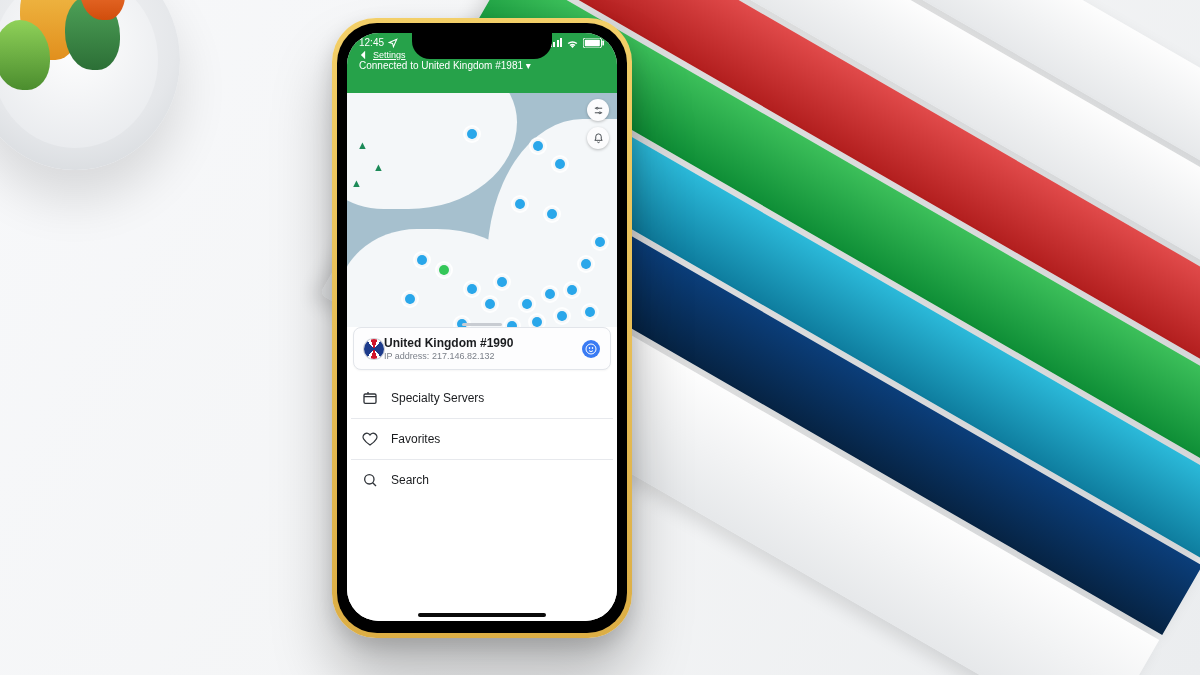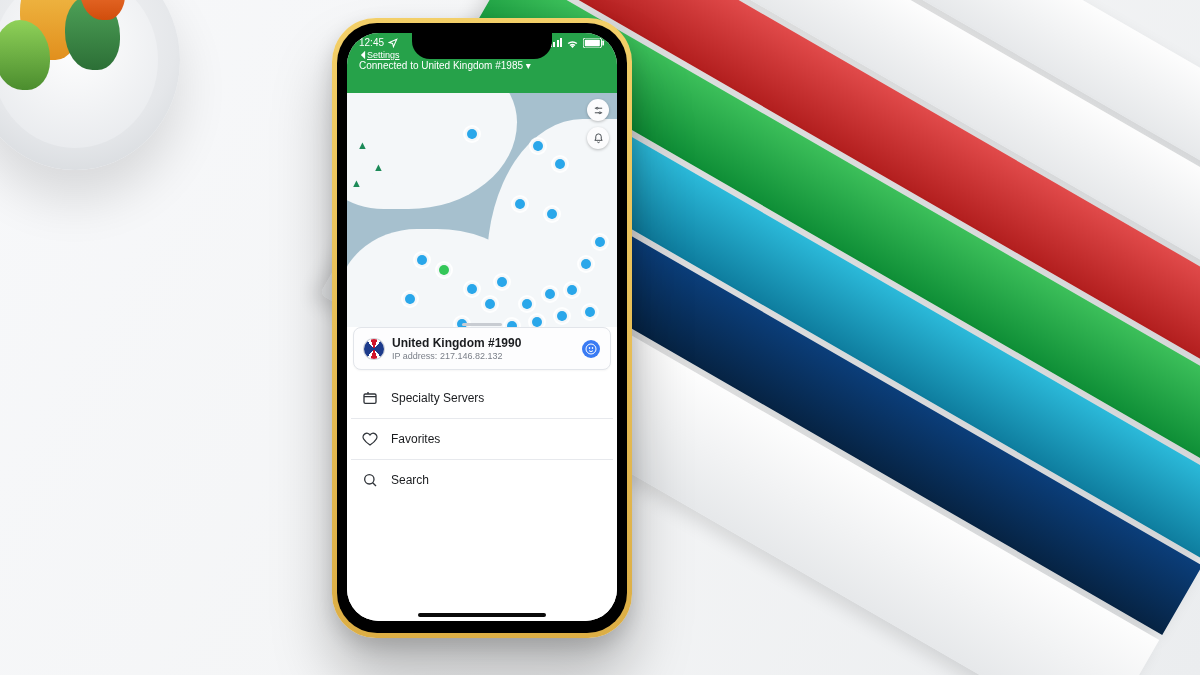--- a/index.html
+++ b/index.html
@@ -37,21 +37,21 @@
   .status { position:absolute; inset:0 0 auto 0; height:56px; background:#26a24a; color:#fff;
             display:flex; flex-direction:column; padding:4px 12px 0; font-size:10px; z-index:10; }
   .status-row { display:flex; justify-content:space-between; align-items:center; }
   .status-row .left { display:flex; gap:4px; align-items:center; font-weight:500; }
   .status-row .right { display:flex; gap:4px; align-items:center; }
   .bars { display:flex; gap:1.4px; align-items:flex-end; }
   .bars i { width:2px; background:#fff; display:block; }
   .bars i:nth-child(1){height:3px}.bars i:nth-child(2){height:5px}.bars i:nth-child(3){height:7px}.bars i:nth-child(4){height:9px}
   .wifi svg, .batt svg, .loc svg { display:block; }
   .subrow { display:flex; justify-content:space-between; align-items:center; margin-top:2px; font-size:9px; }
-  .subrow .back { display:flex; align-items:center; gap:0;text-decoration:underline; }
+  .subrow .back { display:flex; align-items:center; gap:6px;text-decoration:underline; }
   
   .map { position:absolute; top:56px; left:0; right:0; height:240px;
          background:linear-gradient(#a7c2cf,#9dbac8); overflow:hidden; }
   .map .sea { position:absolute; inset:0; background:#a6c0ce; }
   .map .land { position:absolute; background:#f4f7f9; border-radius:40% 60% 55% 45%; }
   .map .l1{left:-30px;top:-40px;width:200px;height:160px;border-radius:35% 55% 65% 40%}
   .map .l2{left:40px;top:60px;width:60px;height:40px}
   .map .l3{left:-10px;top:140px;width:220px;height:200px;border-radius:40% 60% 50% 50%}
   .map .l4{left:140px;top:30px;width:200px;height:300px;border-radius:55% 40% 45% 60%}
   .map .tree{position:absolute;color:#1c8a58;font-size:11px}
@@ -64,21 +64,21 @@
          border-radius:50%; box-shadow:0 1px 3px rgba(0,0,0,.25); display:flex;
          align-items:center; justify-content:center; color:#3a3f45; }
   .fab svg{width:11px;height:11px;display:block}
   .fab.one{top:10px}.fab.two{top:38px}
   
   .sheet { position:absolute; top:294px; left:0; right:0; bottom:0; background:#fff; }
   .conn-card { margin:0 6px 6px; border:1px solid #e2e5ea; border-radius:8px; background:#fdfdfe;
                padding:8px 10px 8px; box-shadow:0 1px 2px rgba(0,0,0,.04); }
   .grab { width:40px; height:3px; background:#c8ccd2; border-radius:2px; margin:4px auto 4px; position:absolute;
           top:-8px; left:50%; transform:translateX(-50%); }
-  .conn-head { display:flex; align-items:center; gap:8px; }
+  .conn-head { display:flex; align-items:center; }
   .flag { width:20px; height:20px; border-radius:50%; background:#fff; position:relative; overflow:hidden;
           box-shadow:0 0 0 1px #d0d3d9; }
   .flag::before{content:"";position:absolute;inset:0;background:
       conic-gradient(#cf142b 0 20deg,#fff 20deg 40deg,#1d3b8b 40deg 140deg,#fff 140deg 160deg,#cf142b 160deg 200deg,#fff 200deg 220deg,#1d3b8b 220deg 320deg,#fff 320deg 340deg,#cf142b 340deg 360deg)}
   .server-name { font-size:12px; font-weight:600; color:#1a1c1f; }
   .ip { font-size:9px; color:#7a7f88; margin-top:1px; }
   .face { margin-left:auto; width:18px; height:18px; border-radius:50%; background:#3a7bf3;
           display:flex; align-items:center; justify-content:center; color:#fff; font-size:10px; }
   .discon { margin-top:8px; width:100%; height:30px; border:none; border-radius:5px;
             background:#3a7bf3; color:#fff; font-size:12px; font-weight:600; letter-spacing:.5px; }
@@ -155,21 +155,21 @@
           </div>
           <div class="subrow">
             <div class="back">
               <svg width="8" height="10" viewBox="0 0 10 14" fill="#fff">
                   <path d="M8 1L2 7l6 6"></path>
                 </svg>
               <span>Settings</span>
             </div>
           </div>
           <div class="center">
-            <span>Connected to United Kingdom #1985</span>
+            <span>Connected to United Kingdom #1981</span>
             <span> ▾</span>
           </div>
         </div>
 
         <div class="map">
           <div class="sea"></div>
           <div class="land l1"></div>
             <div class="land l2"></div>
             <div class="land l3"></div>
             <div class="land l4"></div>

